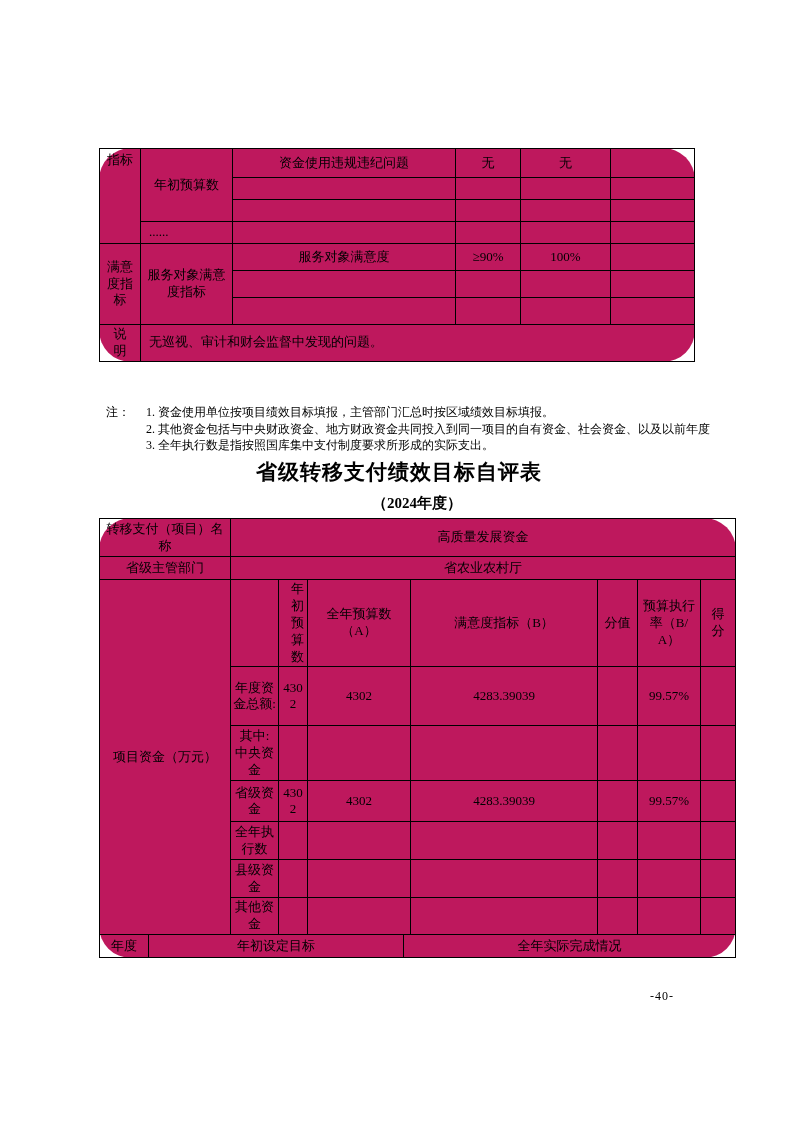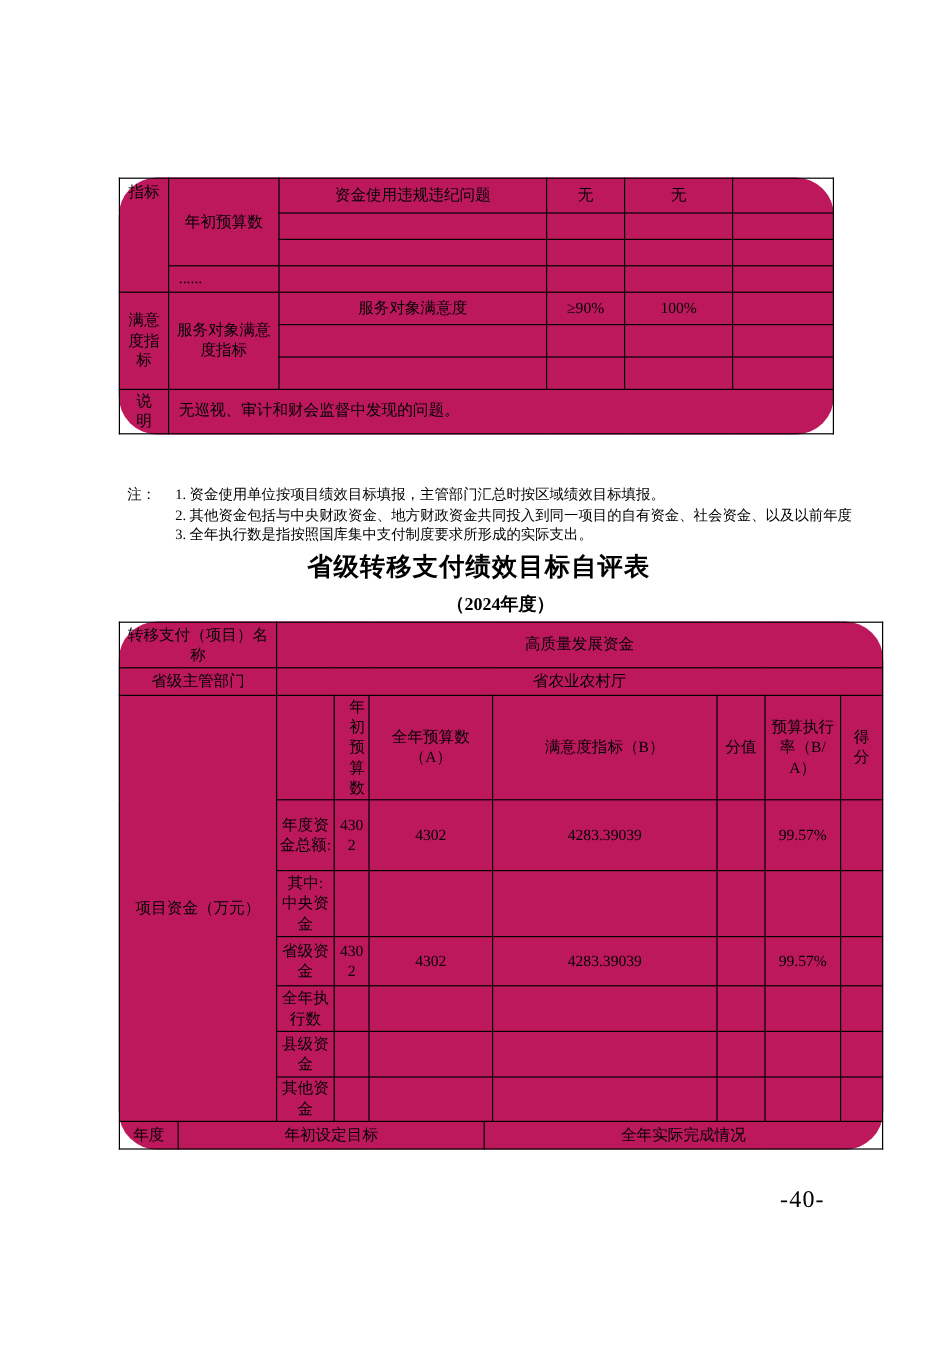--- a/index.html
+++ b/index.html
@@ -35,21 +35,21 @@
   .subtitle{
     position:absolute;left:99px;top:494px;width:636px;
     text-align:center;font-size:15px;font-weight:bold;
   }
   .notes{
     position:absolute;left:106px;top:358px;width:640px;
     font-size:12px;line-height:16.5px;white-space:nowrap;margin-top:46px;
   }
   .notes .indent{padding-left:40px;}
   .note-prefix{display:inline-block;width:40px;}
-  .pagenum{position:absolute;left:650px;top:989px;font-size:20px;letter-spacing:1px;text-align:right;}
+  .pagenum{position:absolute;left:650px;top:989px;font-size:12px;letter-spacing:1px;text-align:right;}
 </style>
 </head>
 <body>
 
 <table class="t1">
   <colgroup>
     <col style="width:41px">
       <col style="width:92px">
       <col style="width:223px">
     <col style="width:65px">

